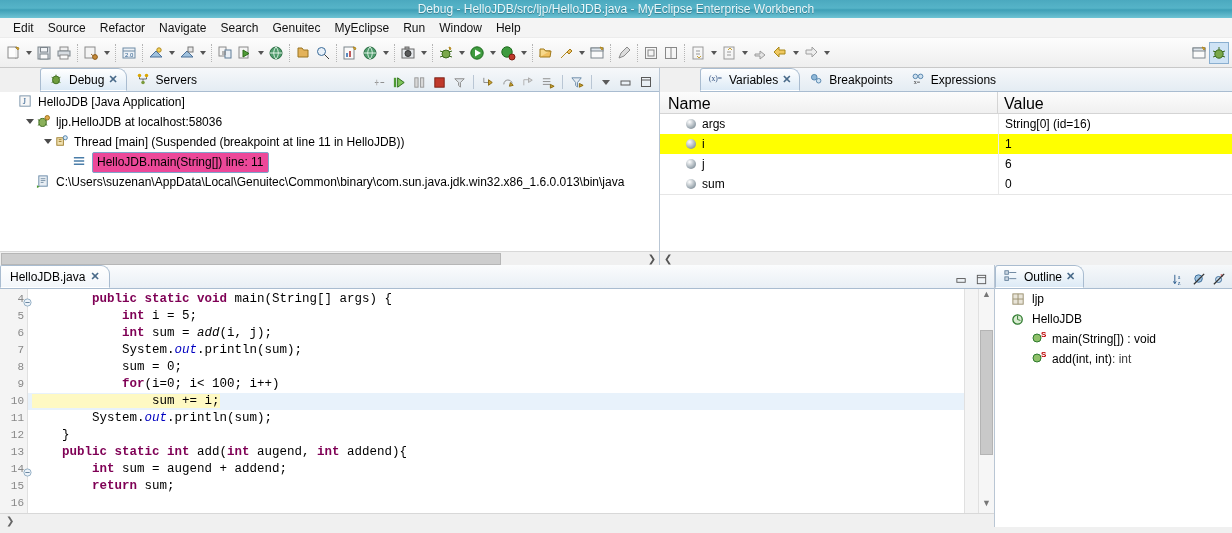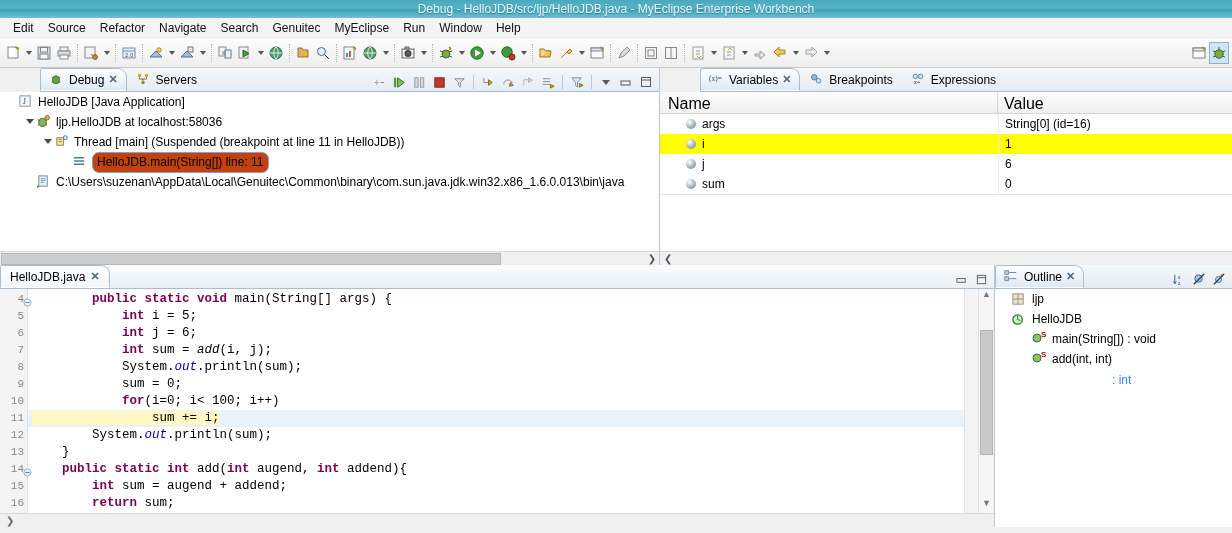--- a/index.html
+++ b/index.html
@@ -64,21 +64,21 @@
   
   .treebox{ flex:1; background:#fff; position:relative; overflow:hidden; }
   .trow{ display:flex; align-items:center; height:20px; padding-left:6px; white-space:nowrap; font-size:12px; }
   .twist{ width:12px; height:12px; display:inline-block; position:relative; flex:none; }
   .twist.open::after{ content:""; position:absolute; left:2px; top:3px;
       border-left:4px solid transparent; border-right:4px solid transparent; border-top:5px solid #4a4a4a; }
   .tindent{ display:inline-block; flex:none; }
   .ticon{ width:16px; height:16px; margin-right:4px; flex:none; position:relative; }
   .tlabel{ line-height:16px; }
   .sel-stack{
-    background:#c2410c; border:1px solid #7ea6cc; padding:2px 4px; border-radius:7px;
+    background:#ec4899; border:1px solid #7ea6cc; padding:2px 4px; border-radius:2px;
     display:inline-block; line-height:15px;
   }
   .hscroll{
     height:14px; background:#f0f0f0; border-top:1px solid #d8d8d8;
     display:flex; align-items:center; position:relative;
   }
   .hscroll .thumb{ height:12px; background:#cdcdcd; border:1px solid #b6b6b6; margin-left:1px; }
   .hscroll .arr{ margin-left:auto; width:14px; text-align:center; color:#555; font-size:10px; }
   
   .vartable{ flex:1; background:#fff; display:flex; flex-direction:column; overflow:hidden; }
@@ -124,21 +124,21 @@
   .markcol{ width:14px; background:#f4f4f4; border-left:1px solid #e0e0e0; }
   .ebottom{ height:14px; background:#f0f0f0; border-top:1px solid #d8d8d8;
             display:flex; align-items:center; padding-left:6px; font-size:10px; color:#666; }
   
   .otabstrip{ height:24px; display:flex; align-items:flex-end;
               background:linear-gradient(to bottom,#f6f8fa,#e4ecf3); border-bottom:1px solid #a9bcd0;}
   .obody{ flex:1; background:#fff; padding-top:3px; }
   .orow{ display:flex; align-items:flex-start; height:20px; font-size:12px; white-space:nowrap; }
   .oicon{ width:16px; height:16px; margin-right:5px; flex:none; position:relative; }
   .sbadge{ position:absolute; left:10px; top:-2px; font-size:8px; color:#b00; font-weight:bold; }
-  .dim{ color:#3b82f6;margin-top:21px; }
+  .dim{ color:#404040; }
 </style>
 </head>
 <body>
 
 <div class="titlebar">
   <span>Debug - HelloJDB/src/ljp/HelloJDB.java - MyEclipse Enterprise Workbench</span>
 </div>
 
 <div class="menubar" id="menubar">
     <div class="mi">Edit</div>
@@ -658,21 +658,20 @@
           <div class="gline">14<span class="bmark"><svg width="9" height="9" viewBox="0 0 10 10">
                 <circle cx="5" cy="5" r="4" fill="#eef4fa" stroke="#8aa8c0"></circle>
                 <line x1="2.6" y1="5" x2="7.4" y2="5" stroke="#5a7a96"></line>
               </svg></span></div>
           <div class="gline">15</div>
           <div class="gline">16</div>
         </div>
       <div class="codearea" id="codearea">
           <div class="cline"><span>        </span><span class="kw">public static void </span><span>main(String[] args) {</span></div>
           <div class="cline"><span>            </span><span class="kw">int</span><span> i = 5;</span></div>
-          <div class="cline"><span>            </span><span class="kw">int</span><span> j = 6;</span></div>
           <div class="cline"><span>            </span><span class="kw">int</span><span> sum = </span><span class="meth">add</span><span>(i, j);</span></div>
           <div class="cline"><span>            System.</span><span class="fld">out</span><span>.println(sum);</span></div>
           <div class="cline"><span>            sum = 0;</span></div>
           <div class="cline"><span>            </span><span class="kw">for</span><span>(i=0; i&lt; 100; i++)</span></div>
           <div class="cline cur"><span class="hlseg">                sum += i;</span></div>
           <div class="cline"><span>        System.</span><span class="fld">out</span><span>.println(sum);</span></div>
           <div class="cline"><span>    }</span></div>
           <div class="cline"><span>    </span><span class="kw">public static int </span><span>add(</span><span class="kw">int</span><span> augend, </span><span class="kw">int</span><span> addend){</span></div>
           <div class="cline"><span>        </span><span class="kw">int</span><span> sum = augend + addend;</span></div>
           <div class="cline"><span>        </span><span class="kw">return</span><span> sum;</span></div>

